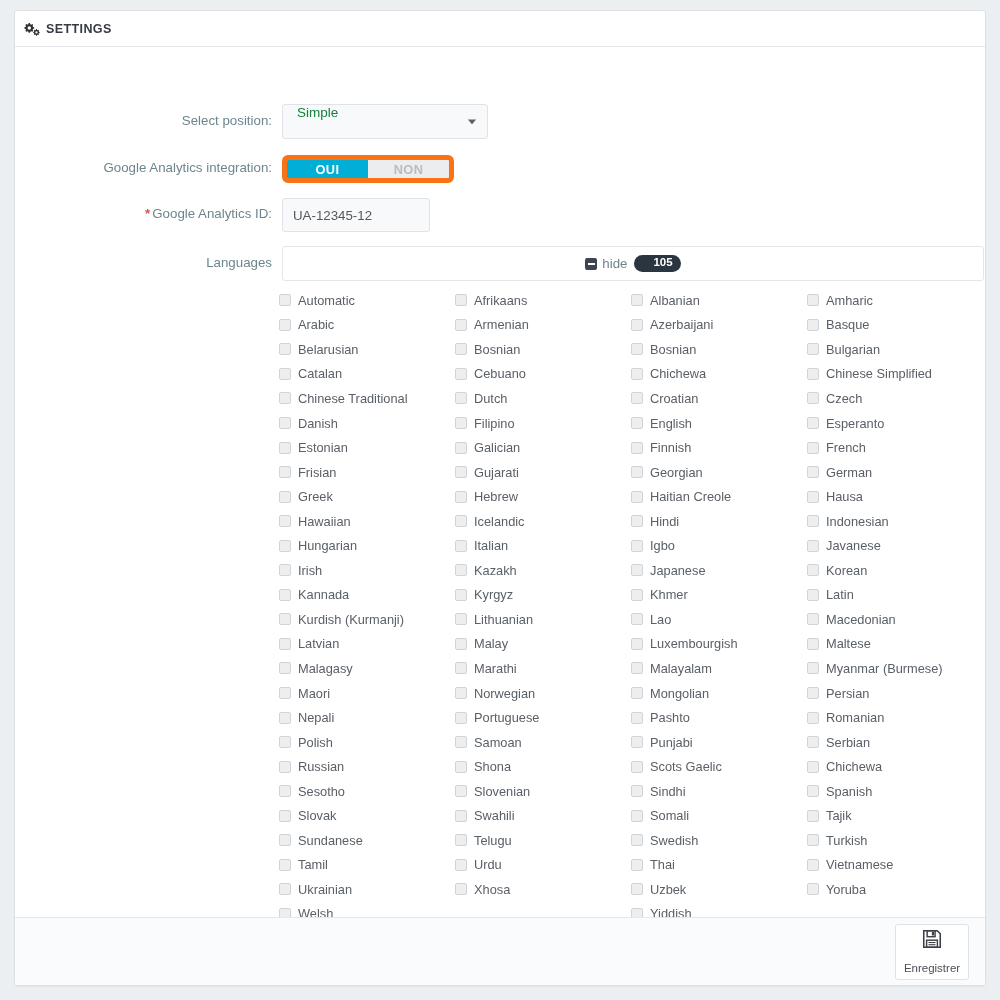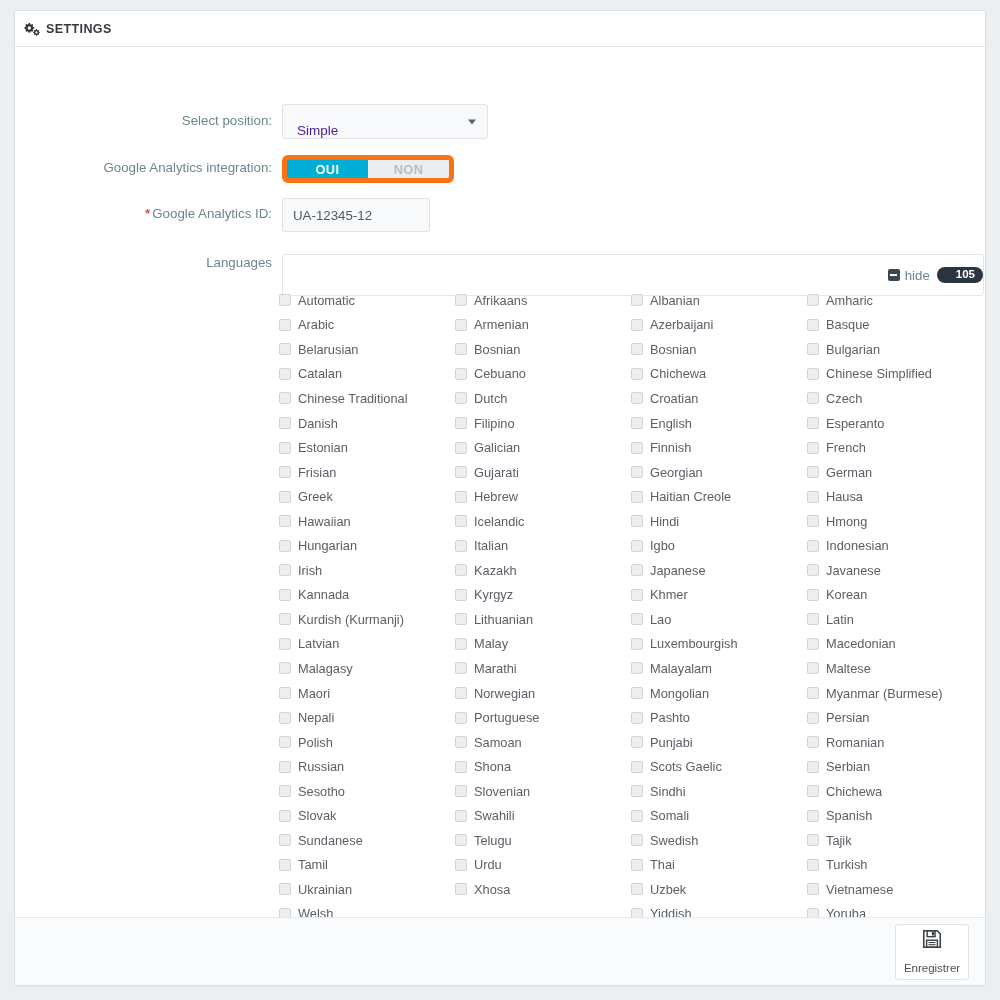--- a/index.html
+++ b/index.html
@@ -73,24 +73,24 @@
   .row-gaid .form-label     { padding-top: 9px; }
   .row-langs .form-label    { padding-top: 10px; }
 
   
   .select-box {
     position: relative;
     width: 206px; height: 35px;
     background: #f7f9fa;
     border: 1px solid #dfe3e7;
     border-radius: 3px;
-    display: flex; align-items: flex-end;
+    display: flex; align-items: flex-start;
     padding-left: 14px;
     font-size: 13.5px;
-    color: #4c1d95;
+    color: #15803d;
     cursor: pointer;
   }
   .select-caret {
     position: absolute; right: 11px; top: 50%;
     transform: translateY(-50%);
     width: 0; height: 0;
     border-left: 4px solid transparent;
     border-right: 4px solid transparent;
     border-top: 5px solid #5d6268;
   }
@@ -124,27 +124,26 @@
     border: 1px solid #dfe3e7;
     border-radius: 3px;
     font-size: 13.3px;
     color: #55595e;
     padding: 0 10px;
     font-family: "Liberation Sans", sans-serif;
     outline: none;
   }
   
   .lang-bar {
-    width: 702px; height: 42px;
+    width: 702px; height: 35px;
     border: 1px solid #e3e6ea;
     border-radius: 3px;
     background: #ffffff;
-    display: flex; align-items: center; justify-content: flex-end;
+    display: flex; align-items: center; justify-content: center;
     cursor: pointer;
-    margin-top: 8px;
   }
   .lang-bar-inner { display: inline-flex; align-items: center; gap: 5px; }
   .minus-square {
     width: 12px; height: 12px;
     background: #3d4650;
     border-radius: 2px;
     position: relative;
     display: inline-block;
   }
   .minus-square::after {
@@ -645,24 +644,20 @@
             <span class="lang-check"></span>
             <span class="lang-name">French</span>
           </div>
           <div class="lang-item">
             <span class="lang-check"></span>
             <span class="lang-name">German</span>
           </div>
           <div class="lang-item">
             <span class="lang-check"></span>
             <span class="lang-name">Hausa</span>
-          </div>
-          <div class="lang-item">
-            <span class="lang-check"></span>
-            <span class="lang-name">Hmong</span>
           </div>
           <div class="lang-item">
             <span class="lang-check"></span>
             <span class="lang-name">Indonesian</span>
           </div>
           <div class="lang-item">
             <span class="lang-check"></span>
             <span class="lang-name">Javanese</span>
           </div>
           <div class="lang-item">

